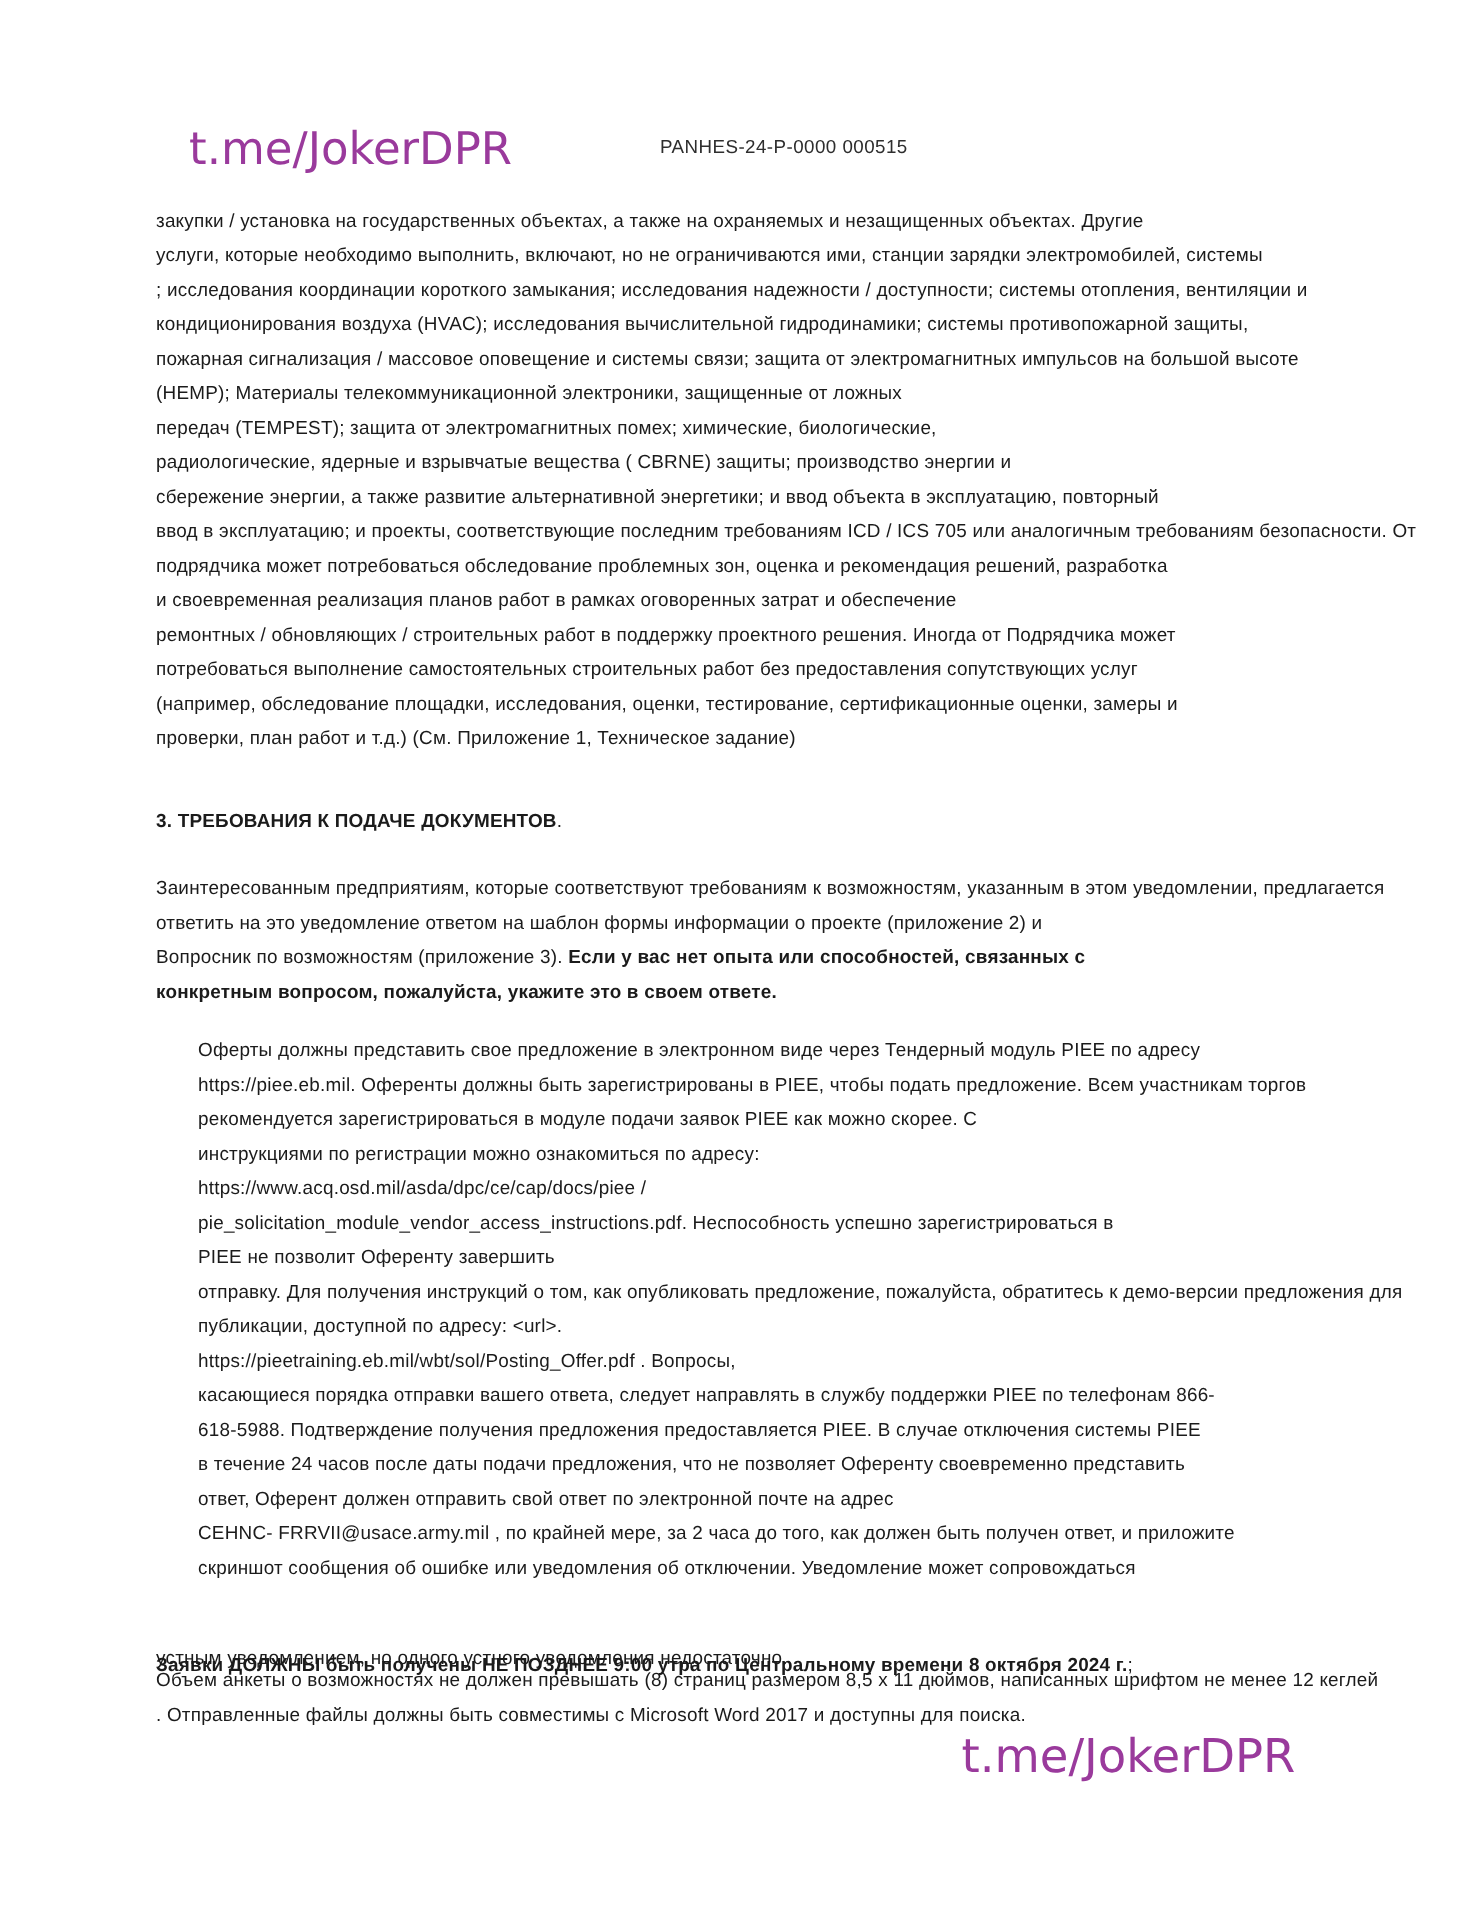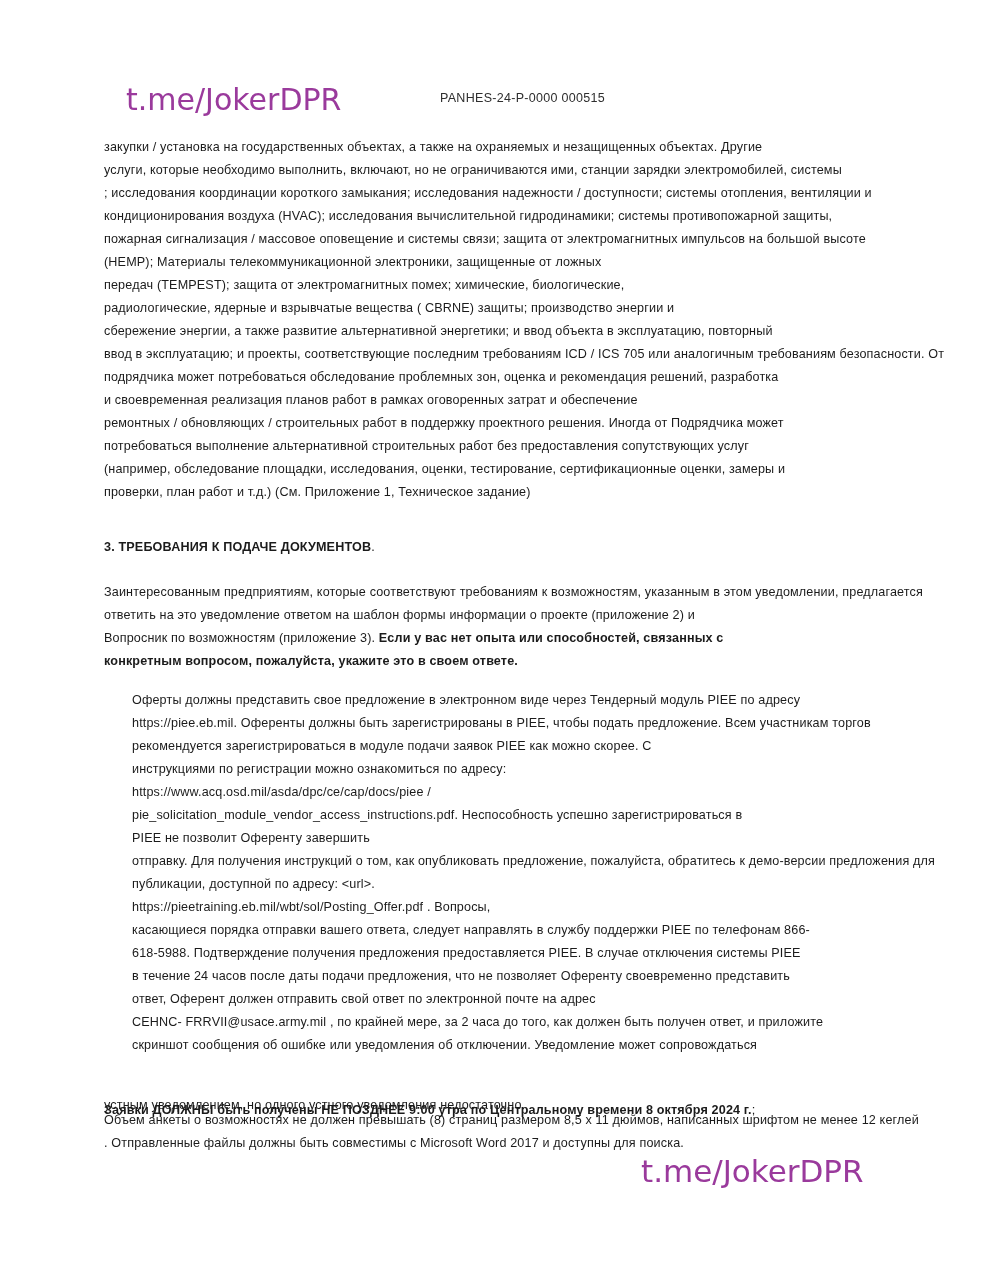--- a/index.html
+++ b/index.html
@@ -67,21 +67,21 @@
         <div class="line"><span>кондиционирования воздуха (HVAC); исследования вычислительной гидродинамики; системы противопожарной защиты,</span></div>
         <div class="line"><span>пожарная сигнализация / массовое оповещение и системы связи; защита от электромагнитных импульсов на большой высоте</span></div>
         <div class="line"><span>(HEMP); Материалы телекоммуникационной электроники, защищенные от ложных</span></div>
         <div class="line"><span>передач (TEMPEST); защита от электромагнитных помех; химические, биологические,</span></div>
         <div class="line"><span>радиологические, ядерные и взрывчатые вещества ( CBRNE) защиты; производство энергии и</span></div>
         <div class="line"><span>сбережение энергии, а также развитие альтернативной энергетики; и ввод объекта в эксплуатацию, повторный</span></div>
         <div class="line"><span>ввод в эксплуатацию; и проекты, соответствующие последним требованиям ICD / ICS 705 или аналогичным требованиям безопасности. От</span></div>
         <div class="line"><span>подрядчика может потребоваться обследование проблемных зон, оценка и рекомендация решений, разработка</span></div>
         <div class="line"><span>и своевременная реализация планов работ в рамках оговоренных затрат и обеспечение</span></div>
         <div class="line"><span>ремонтных / обновляющих / строительных работ в поддержку проектного решения. Иногда от Подрядчика может</span></div>
-        <div class="line"><span>потребоваться выполнение альтернативной строительных работ без предоставления сопутствующих услуг</span></div>
+        <div class="line"><span>потребоваться выполнение самостоятельных строительных работ без предоставления сопутствующих услуг</span></div>
         <div class="line"><span>(например, обследование площадки, исследования, оценки, тестирование, сертификационные оценки, замеры и</span></div>
         <div class="line"><span>проверки, план работ и т.д.) (См. Приложение 1, Техническое задание)</span></div>
       </div>
       <div class="block" style="top: 536px;">
         <div class="line"><span class="b">3. ТРЕБОВАНИЯ К ПОДАЧЕ ДОКУМЕНТОВ</span><span>.</span></div>
       </div>
       <div class="block" style="top: 581px;">
         <div class="line"><span>Заинтересованным предприятиям, которые соответствуют требованиям к возможностям, указанным в этом уведомлении, предлагается</span></div>
         <div class="line"><span>ответить на это уведомление ответом на шаблон формы информации о проекте (приложение 2) и</span></div>
         <div class="line"><span>Вопросник по возможностям (приложение 3). </span><span class="b">Если у вас нет опыта или способностей, связанных с</span></div>

